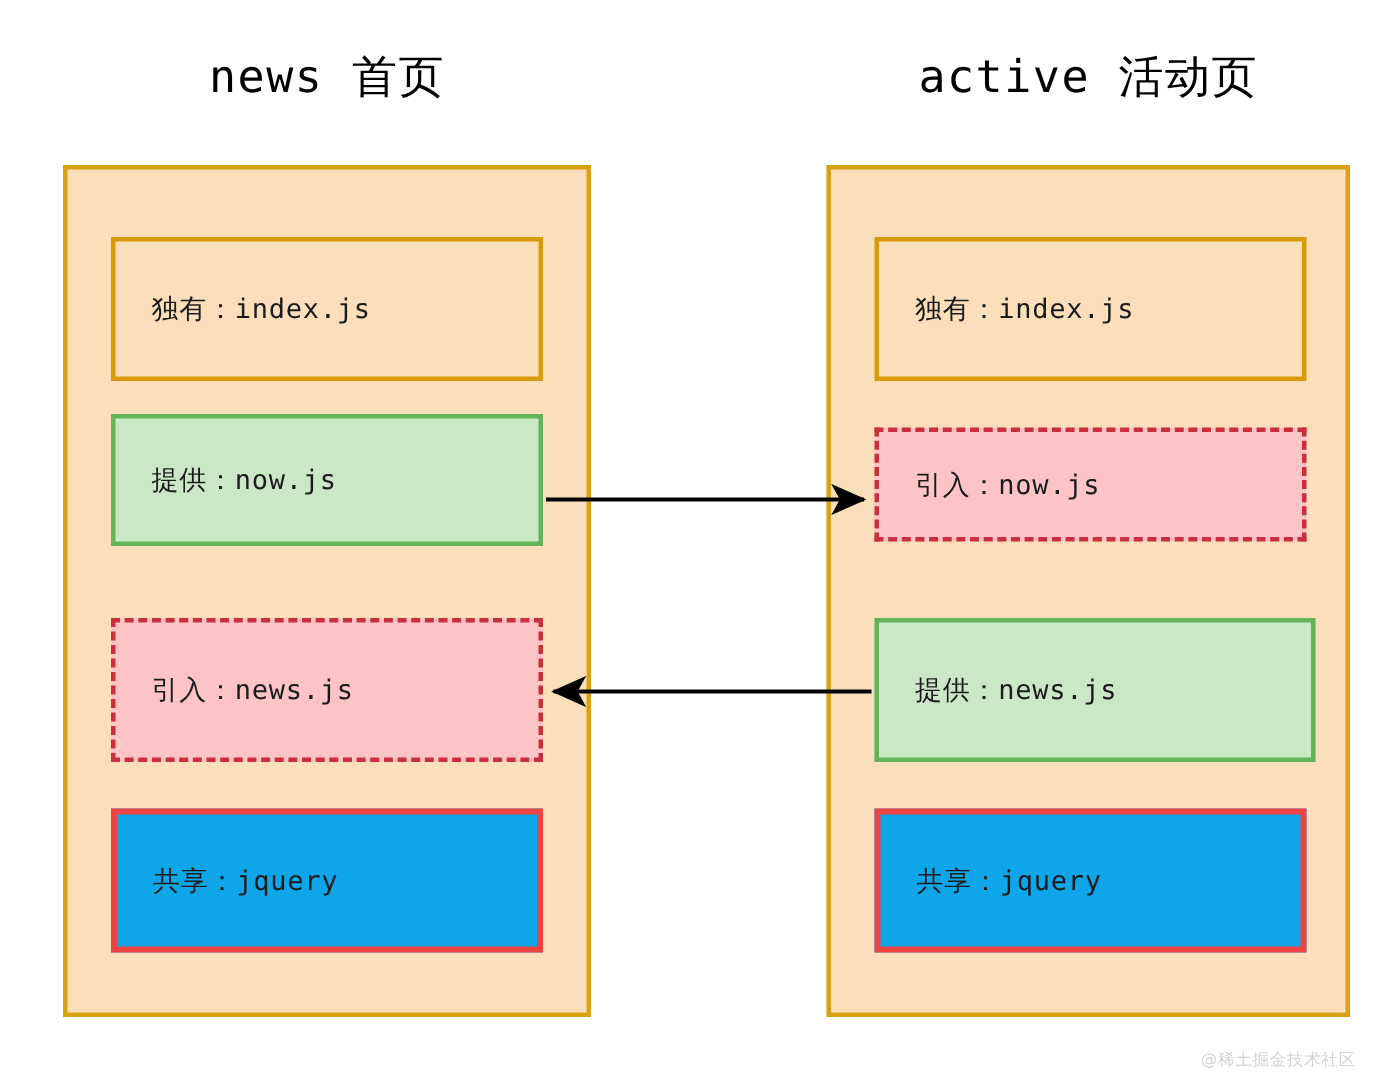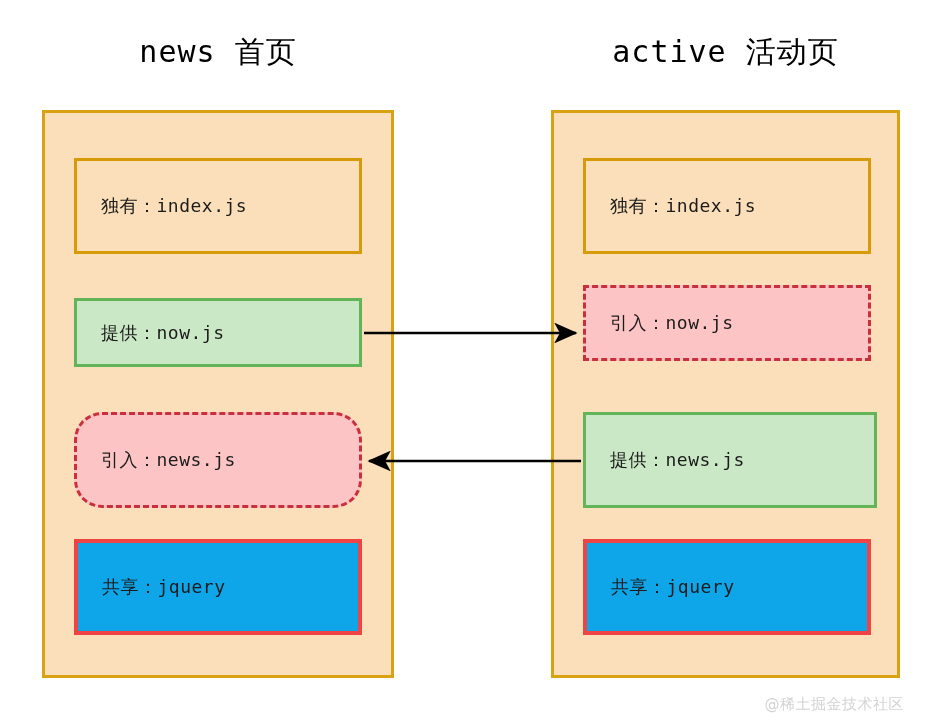--- a/index.html
+++ b/index.html
@@ -75,22 +75,22 @@
     background: #fcc4c4;
     border: 3px dashed #c9303b;
   }
   .m-shared {
     background: #0ea5e9;
     border: 4px solid #ef4444;
   }
 
   
   #left-unique  { left: 74px; top: 158px; width: 288px; height: 96px; }
-  #left-provide { left: 74px; top: 298px; width: 288px; height: 69px; }
-  #left-import  { left: 74px; top: 412px; width: 288px; height: 96px; border-radius: 28px; }
+  #left-provide { left: 74px; top: 276px; width: 288px; height: 88px; }
+  #left-import  { left: 74px; top: 412px; width: 288px; height: 96px; }
   #left-shared  { left: 74px; top: 539px; width: 288px; height: 96px; }
 
   
   #right-unique  { left: 583px; top: 158px; width: 288px; height: 96px; }
   #right-import  { left: 583px; top: 285px; width: 288px; height: 76px; }
   #right-provide { left: 583px; top: 412px; width: 294px; height: 96px; }
   #right-shared  { left: 583px; top: 539px; width: 288px; height: 96px; }
 
   
   #arrow-layer {
@@ -100,21 +100,21 @@
     width: 928px;
     height: 722px;
     pointer-events: none;
   }
 
   
   #watermark {
     position: absolute;
     right: 24px;
     bottom: 8px;
-    font-size: 15px;
+    font-size: 11px;
     color: #d3d3d3;
     font-family: "DejaVu Sans", "Liberation Sans", sans-serif;
     white-space: nowrap;
     letter-spacing: 0.5px;
   }
 </style>
 </head>
 <body>
 
 <div class="stage">

